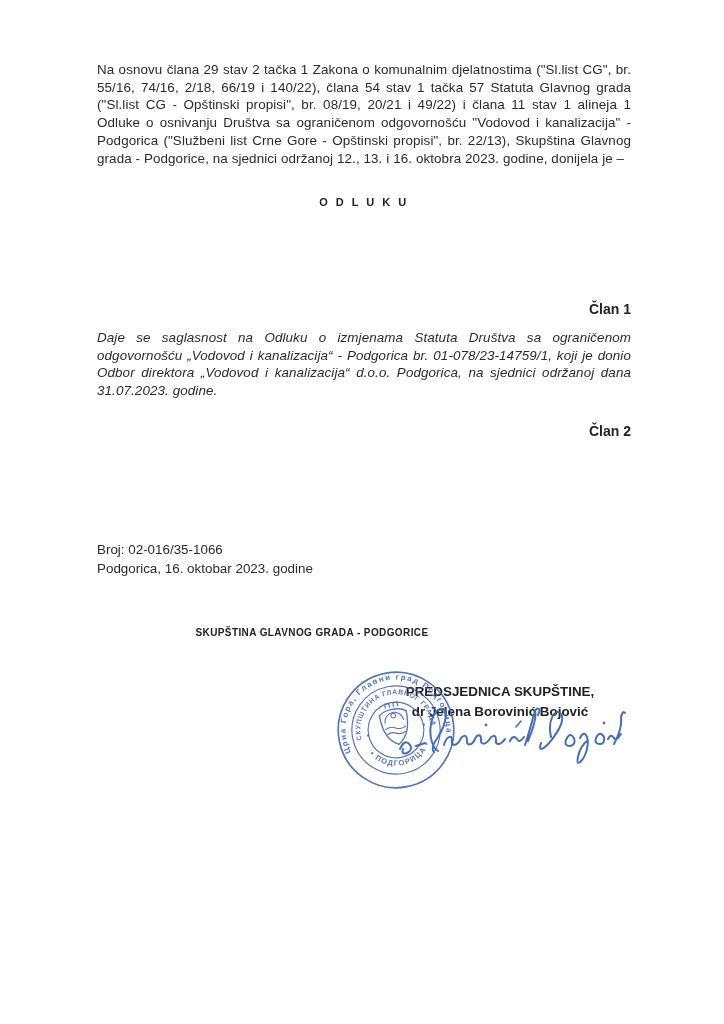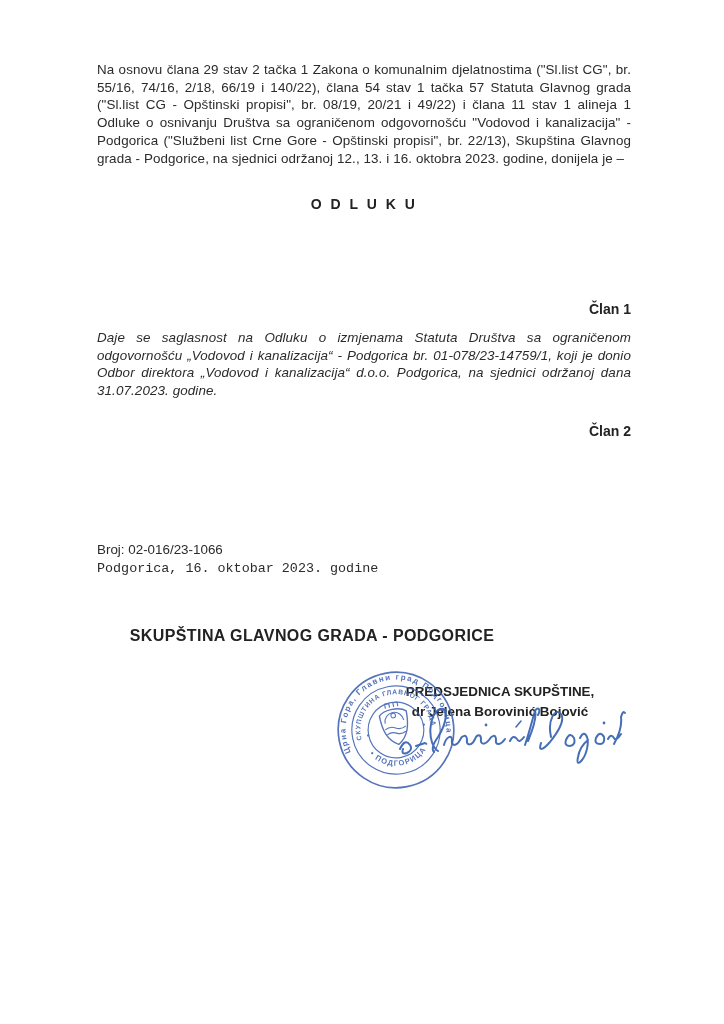--- a/index.html
+++ b/index.html
@@ -21,39 +21,39 @@
     position:absolute;
     left:97px;width:534px;
     margin:0;
     font-size:13.4px;line-height:17.7px;
     text-align:justify;
     letter-spacing:0.1px;
     color:var(--ink);
   }
   .title{
     position:absolute;left:97px;width:534px;margin:0;
-    font-size:14px;font-weight:700;text-align:center;
+    font-size:11px;font-weight:700;text-align:center;
     letter-spacing:2.5px;color:#222;
   }
   .subtitle{
     position:absolute;left:97px;width:534px;margin:0;
     font-size:13.6px;font-weight:700;text-align:center;
     line-height:18px;color:#222;
   }
   .article-heading{
     position:absolute;left:97px;width:534px;margin:0;
     font-size:14px;font-weight:700;text-align:right;color:#222;
   }
   .meta-line{
     position:absolute;left:97px;width:534px;margin:0;
     font-size:13.4px;line-height:19px;text-align:left;color:var(--ink);
   }
   .issuer{
     position:absolute;left:0;width:624px;margin:0;
-    font-size:16px;font-weight:700;text-align:center;
+    font-size:10px;font-weight:700;text-align:center;
     letter-spacing:0.4px;color:#222;
   }
   .sig-block{
     position:absolute;left:388px;top:682px;width:224px;
     text-align:center;
   }
   .sig-block p{
     margin:0;font-size:13.4px;font-weight:700;line-height:19.5px;color:#222;
   }
   .stamp-svg{
@@ -85,23 +85,23 @@
   <h1 class="title" style="top:196px;">O D L U K U</h1>
 
 
   <h3 class="article-heading" style="top:301px;">Član 1</h3>
 
   <p class="para" style="top:329px;font-style:italic;">Daje se saglasnost na Odluku o izmjenama Statuta Društva sa ograničenom odgovornošću „Vodovod i kanalizacija“ - Podgorica br. 01-078/23-14759/1, koji je donio Odbor direktora „Vodovod i kanalizacija“ d.o.o. Podgorica, na sjednici održanoj dana 31.07.2023. godine.</p>
 
   <h3 class="article-heading" style="top:423px;">Član 2</h3>
 
 
-  <p class="meta-line" style="top:540px;">Broj: 02-016/23-1066</p>
+  <p class="meta-line" style="top:540px;">Broj: 02-016/35-1066</p>
 
-  <p class="meta-line" style="top:559px;font-family:Liberation Mono, monospace;">Podgorica, 16. oktobar 2023. godine</p>
+  <p class="meta-line" style="top:559px;">Podgorica, 16. oktobar 2023. godine</p>
 
   <p class="issuer" style="top:627px;">SKUPŠTINA GLAVNOG GRADA - PODGORICE</p>
 
   <div class="sig-block">
     <p>PREDSJEDNICA SKUPŠTINE,</p>
     <p>dr Jelena Borovinić Bojović</p>
   </div>
 
   <svg class="stamp-svg" viewBox="0 0 120 120">
     <defs>

